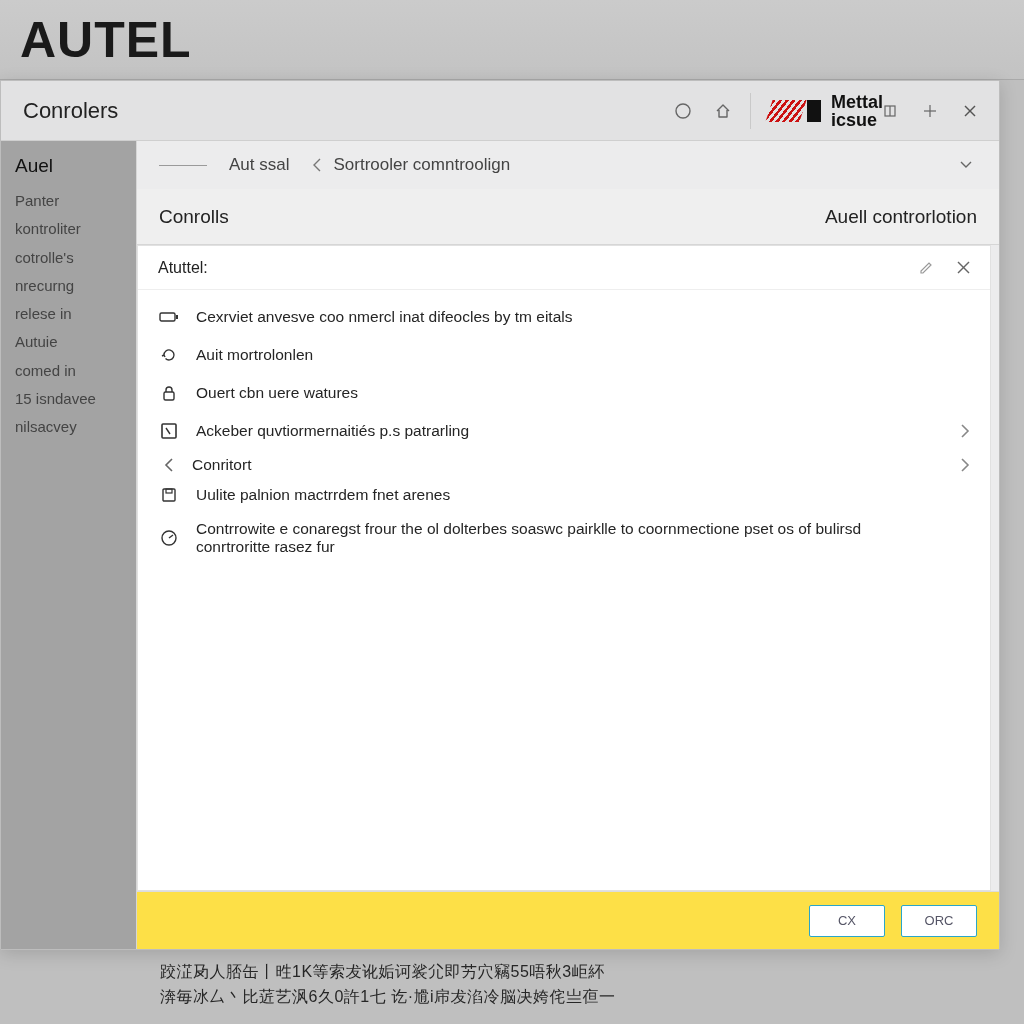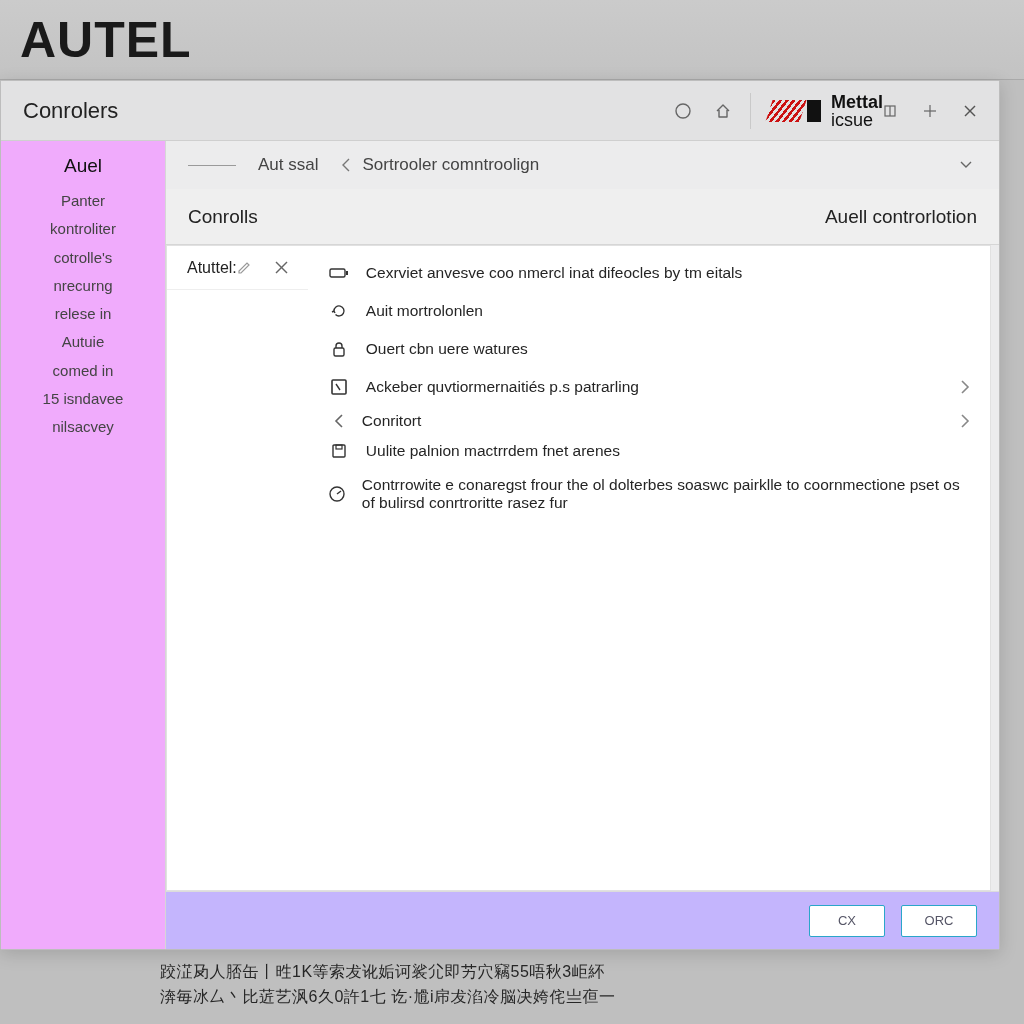--- a/index.html
+++ b/index.html
@@ -26,28 +26,28 @@
   .title { font-size: 22px; color: #222; font-weight: 400; }
   .title-spacer { flex: 1; }
   .title-icons { display: flex; align-items: center; gap: 22px; color:#555;}
   .ico { width: 18px; height: 18px; display:inline-flex; align-items:center; justify-content:center; }
   .divider-v { width:1px; height:36px; background:#c9c9c9; margin:0 18px;}
   .brandmark { display:flex; align-items:center; gap:10px; }
   .brandmark-red { width:34px; height:22px; background:repeating-linear-gradient(115deg,#c11,#c11 3px,#fff0 3px,#fff0 6px); transform:skewX(-18deg);}
   .brandmark-black { width:14px; height:22px; background:#111; margin-left:-6px; }
   .brandmark-text { display:flex; flex-direction:column; line-height:1;}
   .brandmark-text .t1 { font-size:18px; font-weight:700; color:#111;}
-  .brandmark-text .t2 { font-size:18px; font-weight:400; color:#111;}
+  .brandmark-text .t2 { font-size:18px; font-weight:700; color:#111;}
   .wincontrols { margin-left:auto; display:flex; gap:26px; color:#555; font-size:16px;}
   .wincontrols span { cursor:default;}
   
   .body { flex:1; display:flex; min-height:0;}
   .sidebar {
-    width: 165px; padding: 14px 14px; background:#f0abfc;
-    border-right:1px solid #d6d6d6; font-size:15px; color:#333;text-align:center;
+    width: 136px; padding: 14px 14px; background:#a3a3a3;
+    border-right:1px solid #d6d6d6; font-size:15px; color:#333;
   }
   .sidebar .head { font-size:19px; color:#111; margin-bottom:10px;}
   .sidebar .item { padding:4px 0; color:#444; line-height:1.35;}
   
   .main { flex:1; display:flex; flex-direction:column; background:#ececed; min-width:0;}
   .breadcrumb {
     height:48px; display:flex; align-items:center; padding:0 22px; gap:22px;
     color:#444; font-size:17px; position:relative;
   }
   .crumb { display:flex; align-items:center; gap:10px;justify-content:flex-end;}
@@ -56,40 +56,40 @@
   .bc-caret { position:absolute; right:26px; color:#666;}
   
   .section-header {
     height:56px; display:flex; align-items:center; justify-content:space-between;
     padding:0 22px; font-size:19px; color:#222; border-bottom:1px solid #d6d6d6;
     background:#efefef;
   }
   
   .panel {
     flex:1; margin:0 8px 0 0; background:#fff; border:1px solid #e1e1e1;
-    display:flex; flex-direction:row; min-height:0;
+    display:flex; flex-direction:column; min-height:0;
   }
   .panel-head {
     height:44px; display:flex; align-items:center; justify-content:space-between;
     padding:0 20px; border-bottom:1px solid #eee; color:#222; font-size:16px;
   }
   .panel-head .right { display:flex; gap:24px; color:#888;}
   .list { padding:8px 0; overflow:auto; }
   .row {
     display:flex; align-items:center; gap:16px; padding:10px 20px;
     font-size:15.5px; color:#252525; position:relative;
   }
   .row .icon-slot { width:22px; display:flex; justify-content:center; color:#333;}
   .row .chev-right { position:absolute; right:20px; color:#888; }
   .row .chev-left-inline { margin-right:-4px; color:#666;}
   .row.tight { padding-top:6px; padding-bottom:6px;align-items:center;}
   
   .footer {
     height:58px; display:flex; align-items:center; justify-content:flex-end;
-    gap:16px; padding:0 22px; border-top:1px solid #dcdcdc; background:#c4b5fd;
+    gap:16px; padding:0 22px; border-top:1px solid #dcdcdc; background:#fde047;
   }
   .btn {
     min-width:76px; height:32px; border:1px solid #2aa6c9; background:#fff;
     color:#556; font-size:13px; border-radius:2px; display:flex;
     align-items:center; justify-content:center;
   }
   
   .garble {
     position:absolute; left:160px; top:960px; width:720px; color:#262626;
     font-size:16px; line-height:1.55; letter-spacing:.5px; font-family: "Segoe UI", sans-serif;

